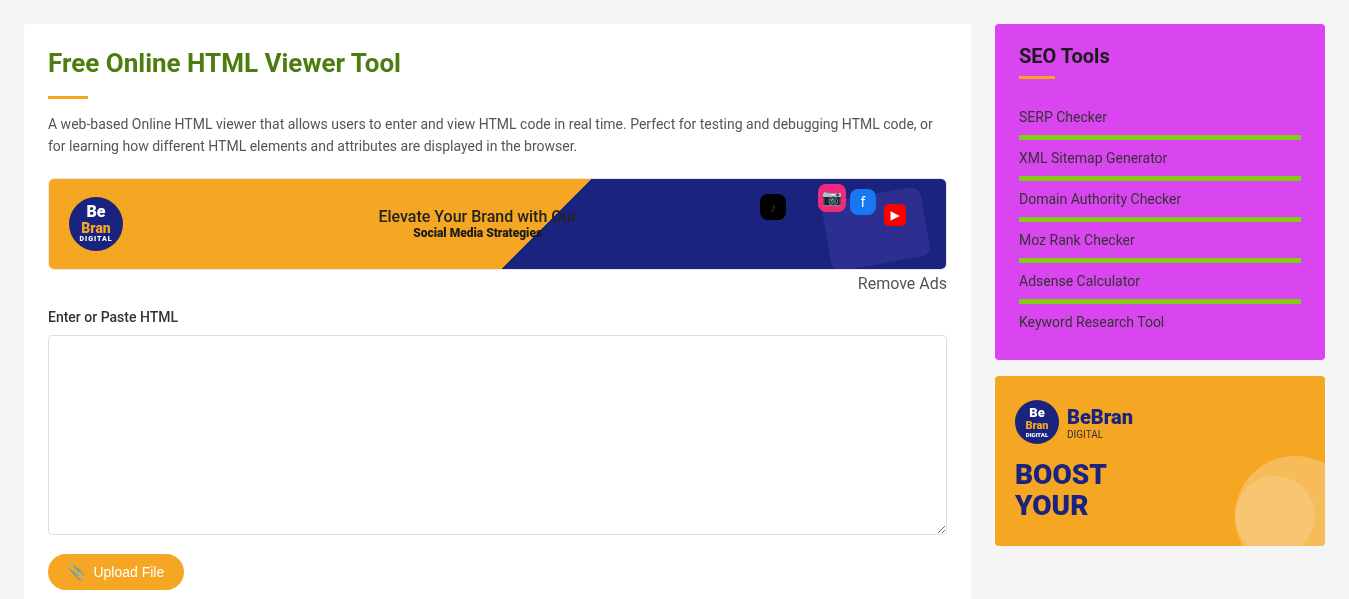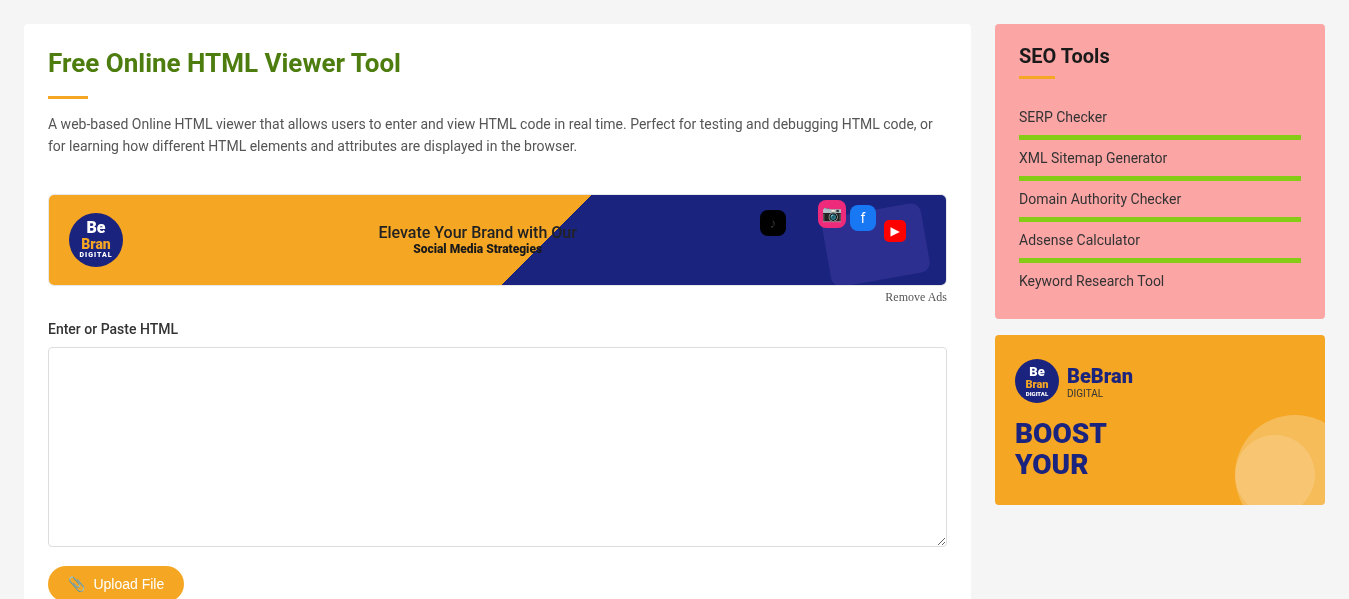--- a/index.html
+++ b/index.html
@@ -43,21 +43,21 @@
       width: 40px;
       height: 3px;
       background: #f5a623;
       margin-bottom: 14px;
     }
 
     .page-description {
       font-size: 14px;
       color: #555;
       line-height: 1.6;
-      margin-bottom: 36px;
+      margin-bottom: 20px;
     }
 
     
     .ad-banner-wrapper {
       margin-bottom: 4px;
       border-radius: 6px;
       overflow: hidden;
       border: 1px solid #e8e8e8;
     }
 
@@ -139,25 +139,24 @@
       align-items: center;
     }
 
     .remove-ads-row {
       display: flex;
       justify-content: flex-end;
       margin-bottom: 16px;
     }
 
     .remove-ads-link {
-      font-size: 12px;
+      font-size: 16px;
       color: #555;
       cursor: pointer;
       text-decoration: none;
-      font-family: Liberation Serif, serif;
     }
 
     
     .input-label {
       font-size: 14px;
       font-weight: 500;
       color: #333;
       margin-bottom: 10px;
     }
 
@@ -190,21 +189,21 @@
       font-weight: 500;
     }
 
     
     .sidebar {
       width: 330px;
       flex-shrink: 0;
     }
 
     .seo-tools-card {
-      background: #fca5a5;
+      background: #d946ef;
       border-radius: 4px;
       padding: 20px 24px;
       margin-bottom: 16px;
     }
 
     .seo-tools-title {
       font-size: 20px;
       font-weight: 700;
       color: #1a1a1a;
       margin-bottom: 8px;
@@ -355,20 +354,23 @@
         <div class="seo-tool-item">
           <span>SERP Checker</span>
         </div>
         <div class="seo-tool-item">
           <span>XML Sitemap Generator</span>
         </div>
         <div class="seo-tool-item">
           <span>Domain Authority Checker</span>
         </div>
         <div class="seo-tool-item">
+          <span>Moz Rank Checker</span>
+        </div>
+        <div class="seo-tool-item">
           <span>Adsense Calculator</span>
         </div>
         <div class="seo-tool-item">
           <span>Keyword Research Tool</span>
         </div>
       </div>
     </div>
 
     <div class="sidebar-ad">
       <div class="sidebar-ad-circle"></div>

